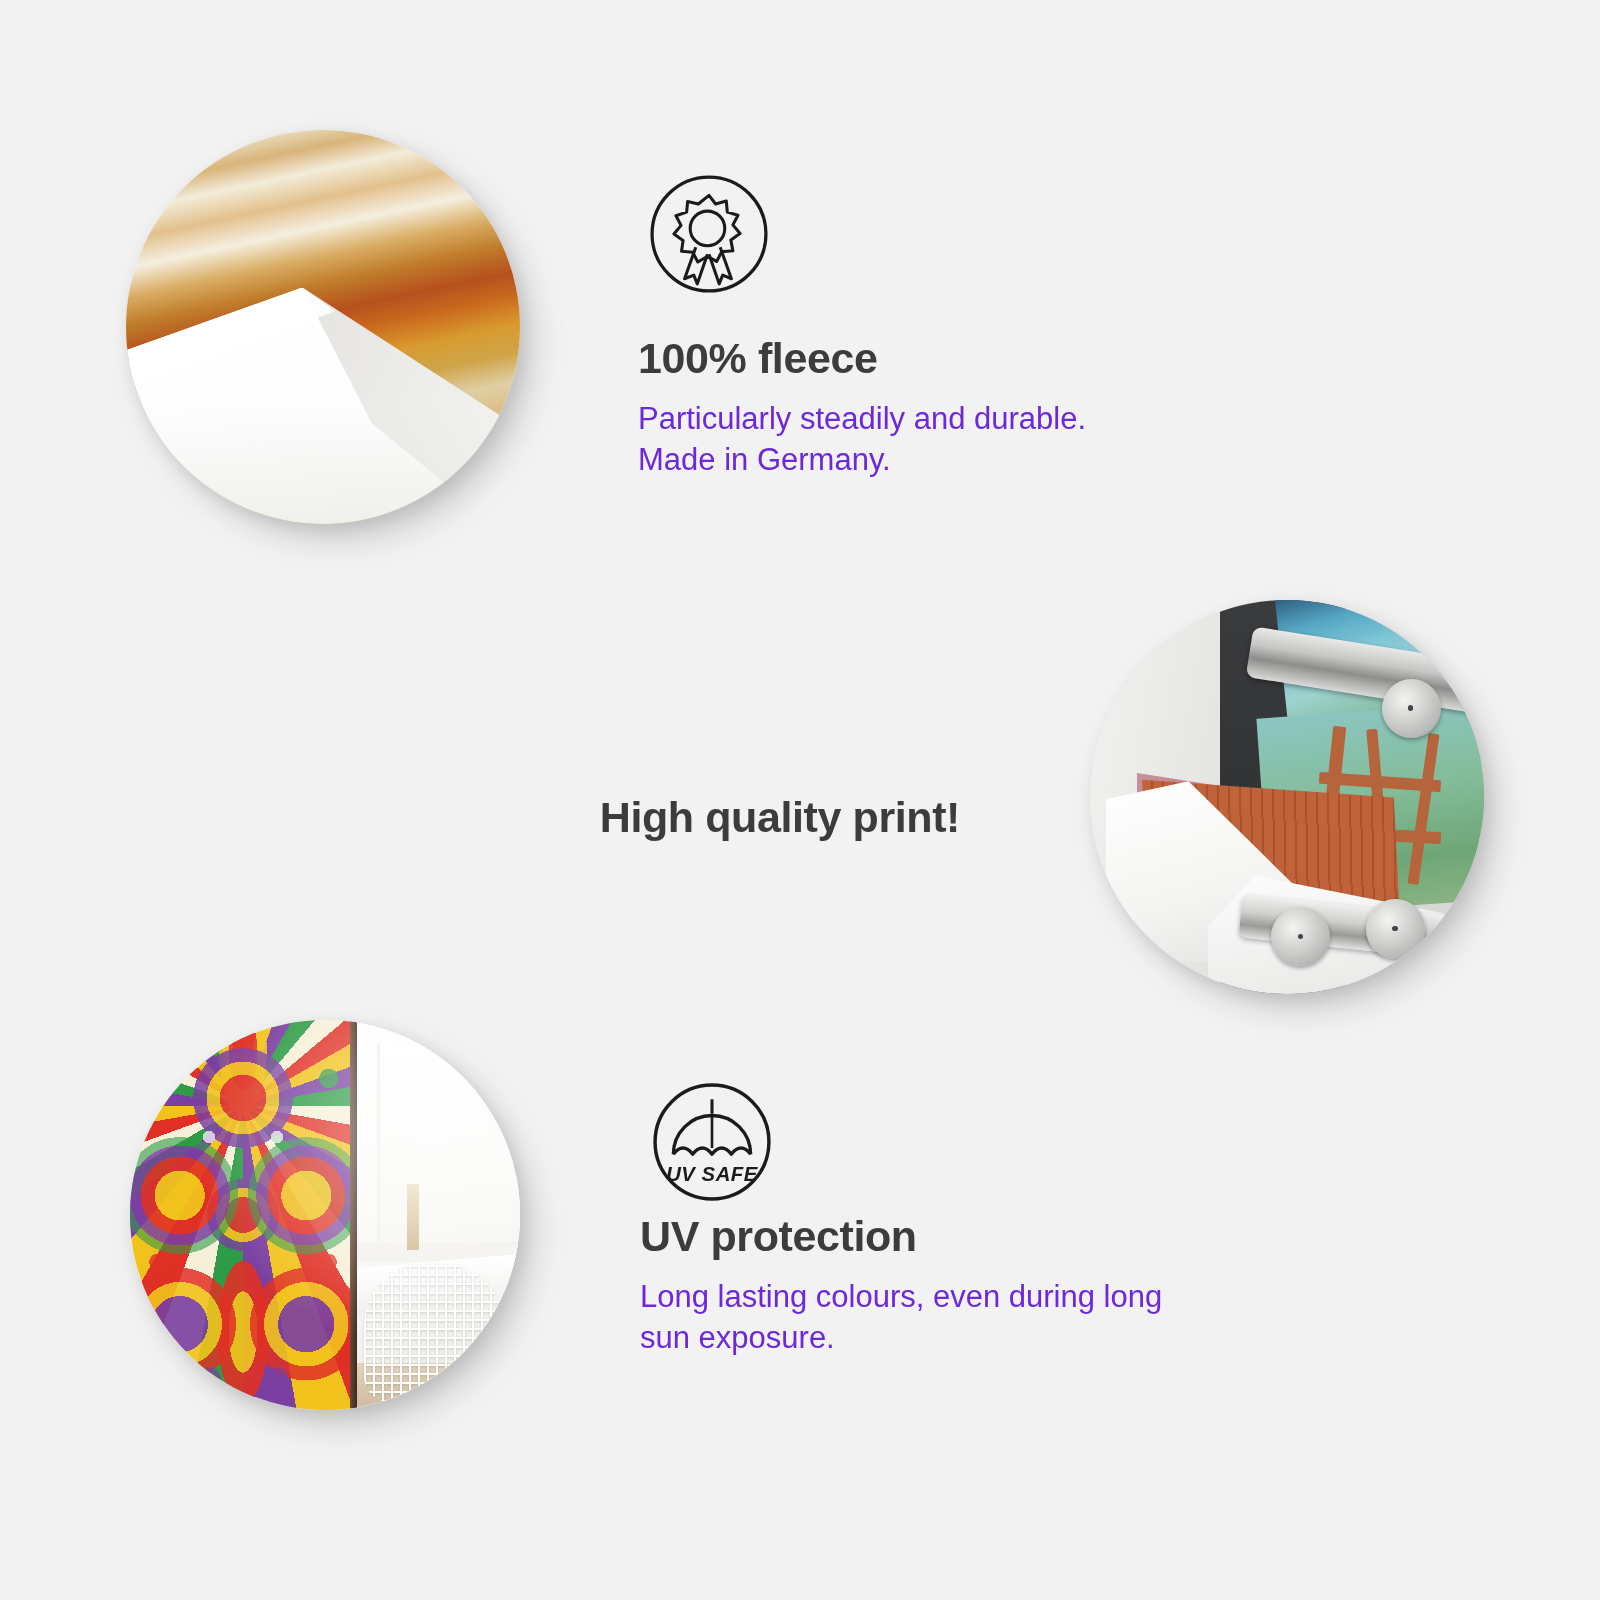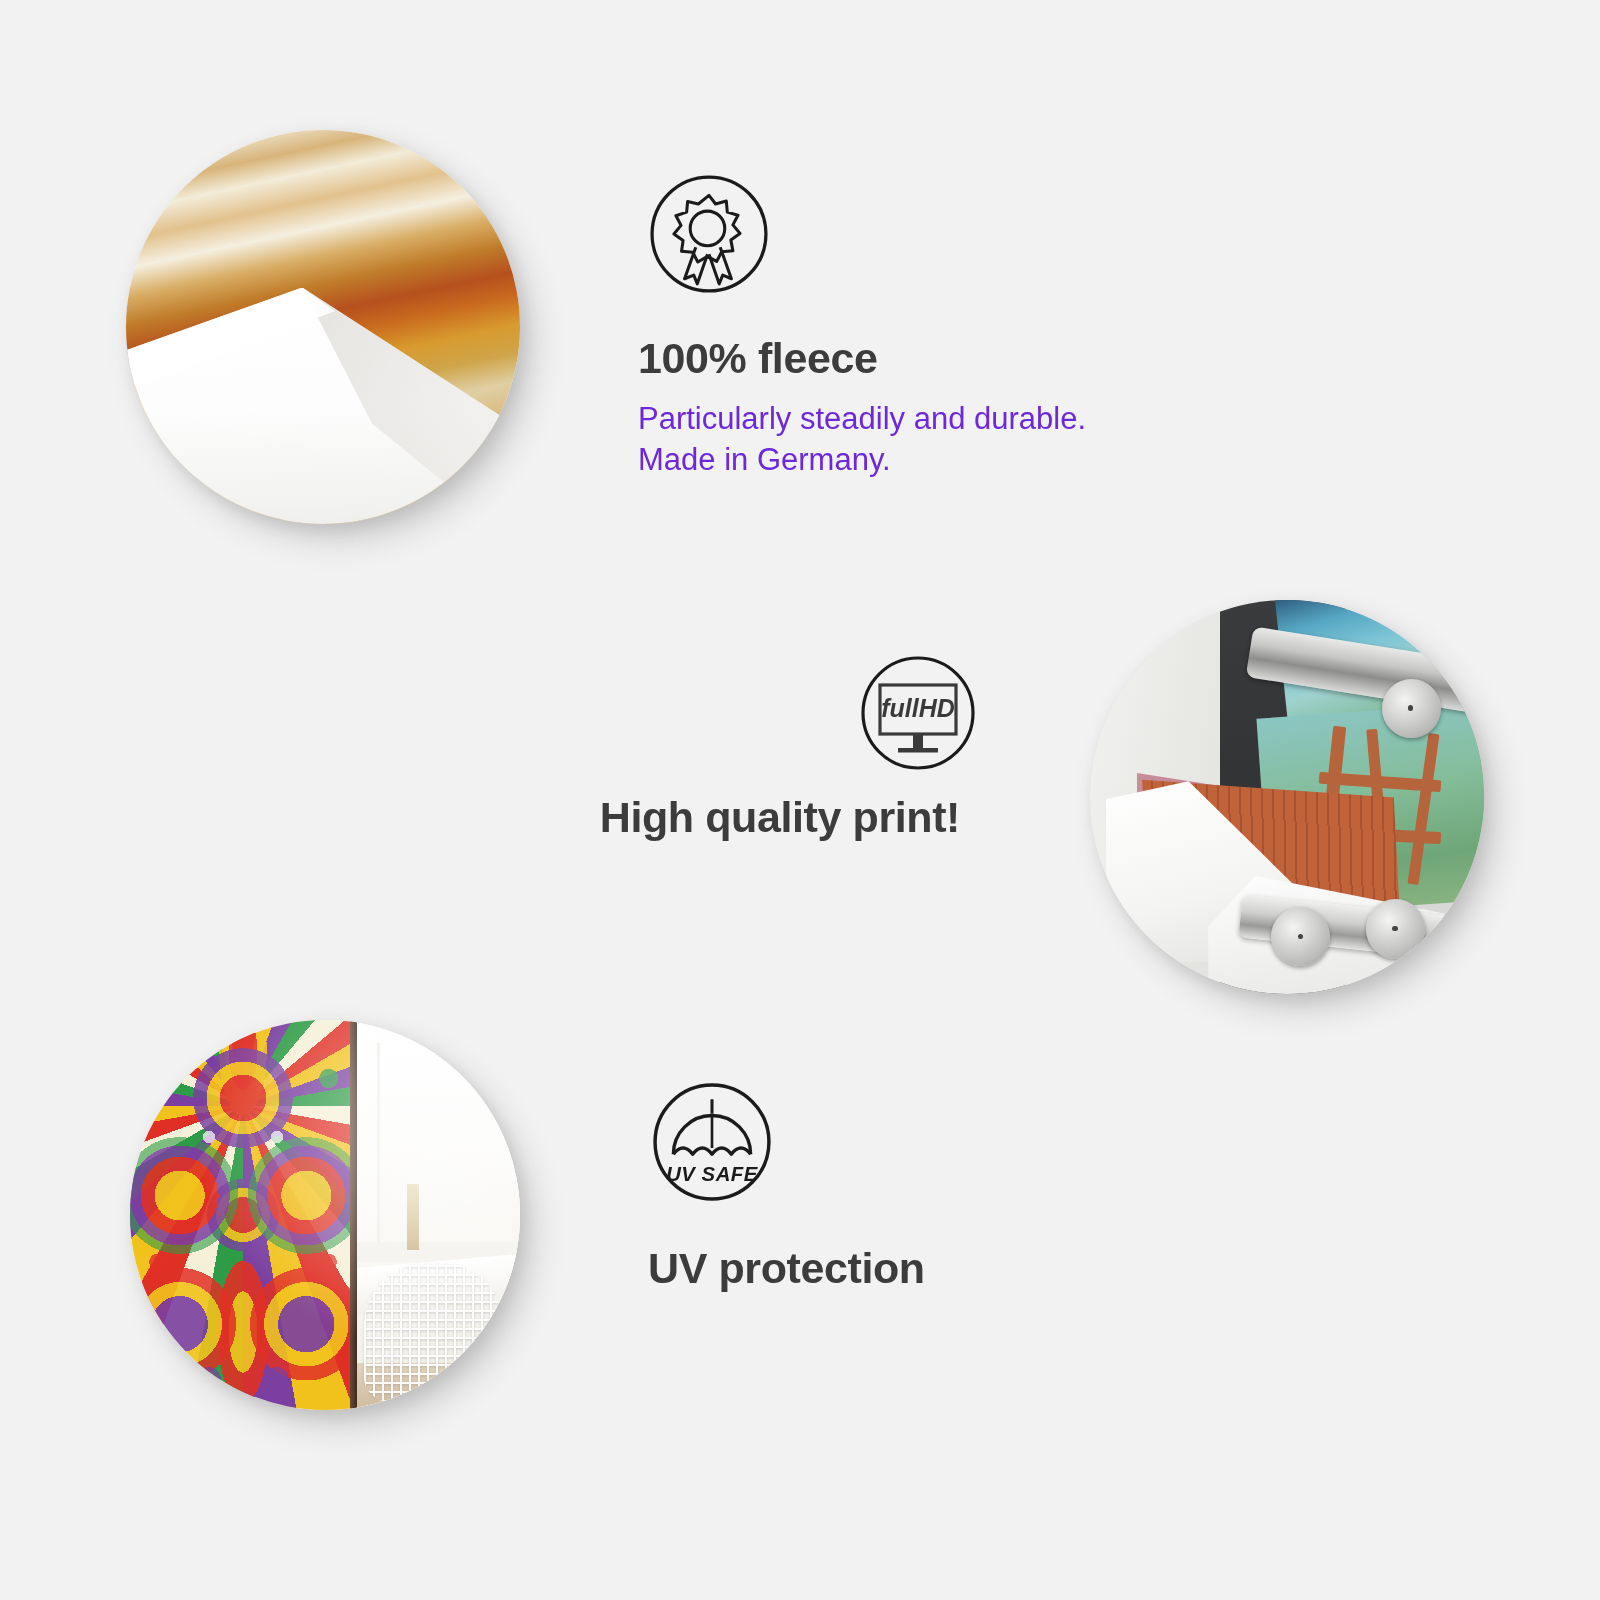--- a/index.html
+++ b/index.html
@@ -256,21 +256,21 @@
     font-weight: normal;
     color: #6d28d9;
     line-height: 1.32;
     white-space: pre-line;
   }
   .align-left  { text-align: left; }
   .align-right { text-align: right; }
 
   #text-fleece  { left: 638px; top: 336px; width: 700px; }
   #text-print   { left: 300px; top: 795px; width: 660px; }
-  #text-uv      { left: 640px; top: 1246px; width: 720px; margin-left: 8px; }
+  #text-uv      { left: 640px; top: 1214px; width: 720px; }
 
   
   .icon-badge { position: absolute; }
   #icon-award  { left: 648px; top: 173px;  width: 122px; height: 122px; }
   #icon-fullhd { left: 858px; top: 653px;  width: 120px; height: 120px; }
   #icon-uvsafe { left: 651px; top: 1081px; width: 122px; height: 122px; font-style: italic; }
   .icon-badge svg { display: block; width: 100%; height: 100%; }
 </style>
 </head>
 <body>
@@ -322,29 +322,20 @@
     <div class="pr-wood"></div>
     <div class="pr-paper"></div>
     <div class="pr-paper-b"></div>
     <div class="pr-roller"></div>
     <div class="pr-cap" style="left:74%;top:20%;"></div>
     <div class="pr-roller2"></div>
     <div class="pr-cap" style="left:46%;top:78%;"></div>
     <div class="pr-cap" style="left:70%;top:76%;"></div>
   </div>
 
-  <div class="icon-badge" id="icon-fullhd">
-    <svg viewBox="0 0 120 120" xmlns="http://www.w3.org/2000/svg">
-      <circle cx="60" cy="60" r="55" fill="none" stroke="#1b1b1b" stroke-width="3.2"></circle>
-      <rect x="22" y="32" width="76" height="49" fill="none" stroke="#3a3a3a" stroke-width="3.2"></rect>
-      <rect x="55" y="81" width="10" height="15" fill="#3a3a3a"></rect>
-      <rect x="40" y="95" width="40" height="4.5" fill="#3a3a3a"></rect>
-      <text x="60" y="64" font-family="'Liberation Sans',sans-serif" font-size="25" font-style="italic" font-weight="bold" fill="#3a3a3a" text-anchor="middle">fullHD</text>
-    </svg>
-  </div>
 
   <div class="feature-text align-right" id="text-print">
     <h2>High quality print!</h2>
   </div>
 
   <div class="photo" id="photo-mandala">
     <div class="mandala-bg"></div>
     <div class="md-room"></div>
     <div class="md-window"></div>
     <div class="md-sill"></div>
@@ -363,15 +354,17 @@
       <line x1="60" y1="18" x2="60" y2="32" stroke="#1b1b1b" stroke-width="3"></line>
       <path d="M22 72 A38 38 0 0 1 98 72" fill="none" stroke="#1b1b1b" stroke-width="3.4"></path>
       <path d="M22 72 q9.5 -12 19 0 q9.5 -12 19 0 q9.5 -12 19 0 q9.5 -12 19 0" fill="none" stroke="#1b1b1b" stroke-width="3.4" stroke-linejoin="round"></path>
       <line x1="60" y1="32" x2="60" y2="66" stroke="#1b1b1b" stroke-width="2.6"></line>
       <text x="60" y="98" font-family="'Liberation Sans',sans-serif" font-size="20" font-weight="bold" fill="#1b1b1b" text-anchor="middle" letter-spacing="0.5">UV SAFE</text>
     </svg>
   </div>
 
   <div class="feature-text align-left" id="text-uv">
     <h2>UV protection</h2>
+    <p>Long lasting colours, even during long
+sun exposure.</p>
   </div>
 
 </div>
 
 </body></html>

